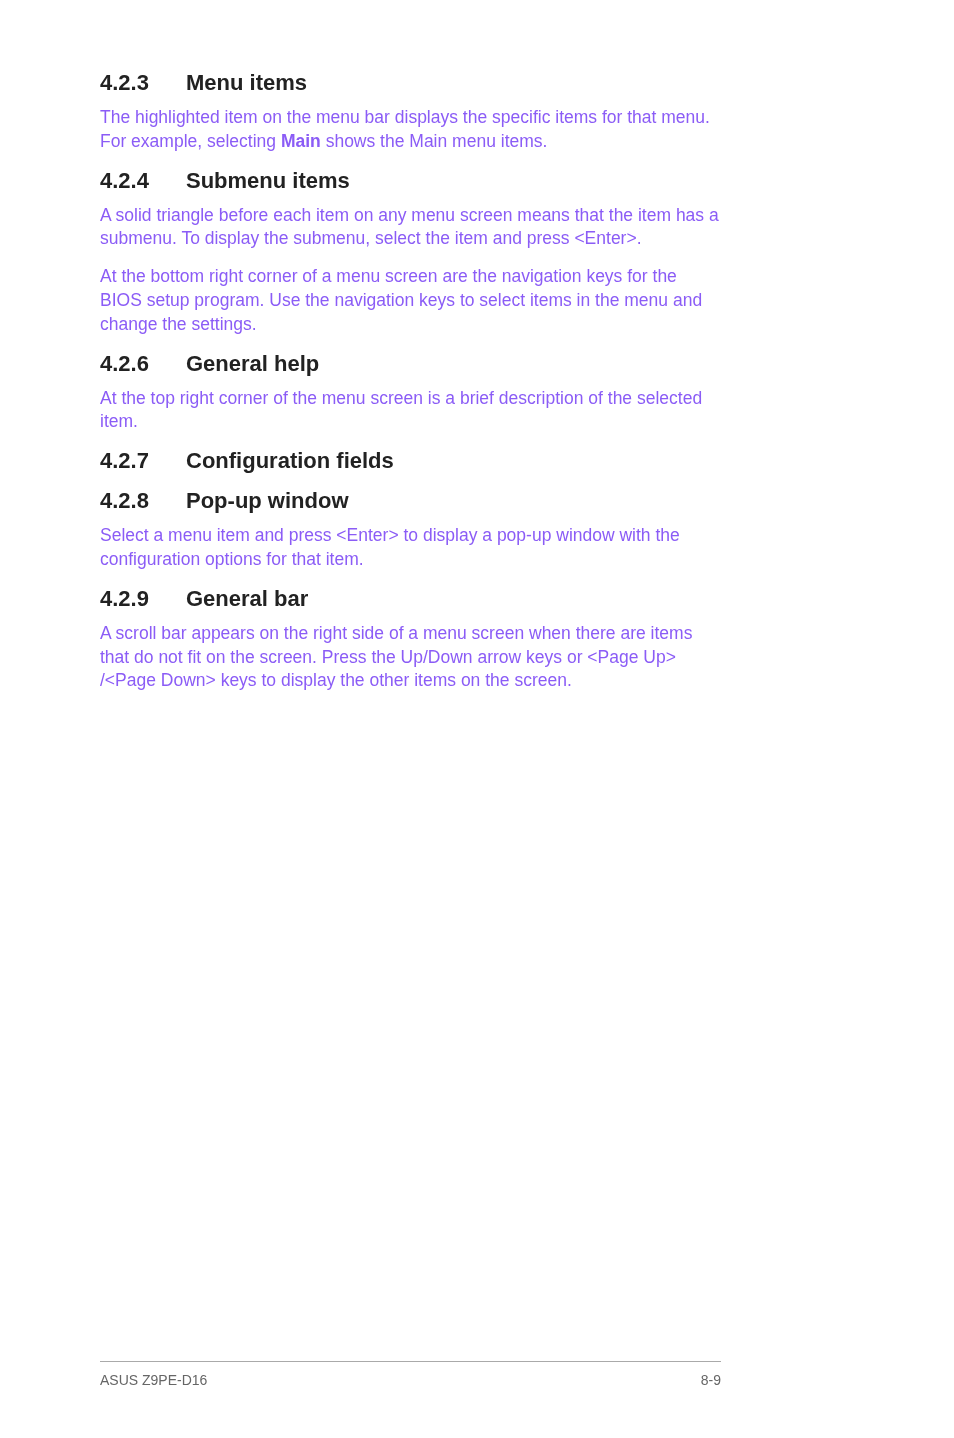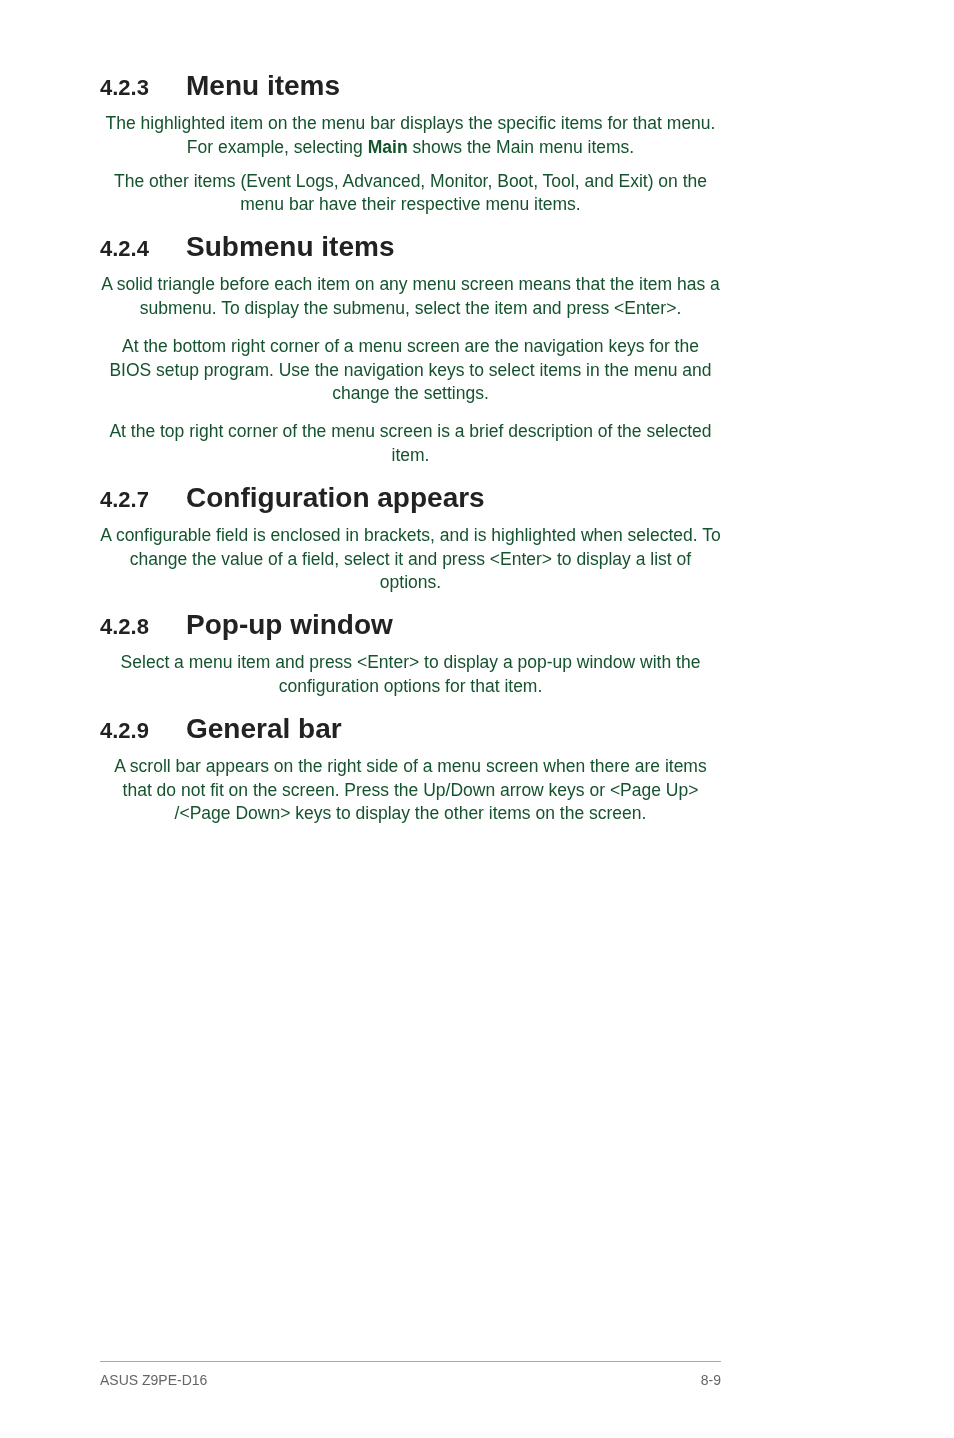--- a/index.html
+++ b/index.html
@@ -29,30 +29,29 @@
     align-items: baseline;
     margin-bottom: 10px;
   }
   .heading-num {
     font-size: 22px;
     font-weight: bold;
     color: #222;
     min-width: 86px;
   }
   .heading-title {
-    font-size: 28px;
+    font-size: 22px;
     font-weight: bold;
     color: #222;
   }
   p.body {
     font-size: 17.5px;
     line-height: 1.36;
-    color: #14532d;
+    color: #8b5cf6;
     margin: 0 0 10px 0;
-    text-align: center;
   }
   .footer {
     border-top: 1px solid #aaa;
     padding-top: 10px;
     display: flex;
     justify-content: space-between;
     font-size: 14px;
     color: #666;
   }
   .bold { font-weight: bold; }
@@ -61,41 +60,43 @@
 <body>
 
 <div class="page">
   <div class="content" id="content">
       <div class="section">
         <div class="heading-row">
           <span class="heading-num">4.2.3</span>
           <span class="heading-title">Menu items</span>
         </div>
         <p class="body"><span>The highlighted item on the menu bar displays the specific items for that menu. For example, selecting </span><span class="bold">Main</span><span> shows the Main menu items.</span></p>
-        <p class="body"><span>The other items (Event Logs, Advanced, Monitor, Boot, Tool, and Exit) on the menu bar have their respective menu items.</span></p>
       </div>
       <div class="section">
         <div class="heading-row">
           <span class="heading-num">4.2.4</span>
           <span class="heading-title">Submenu items</span>
         </div>
         <p class="body"><span>A solid triangle before each item on any menu screen means that the item has a submenu. To display the submenu, select the item and press &lt;Enter&gt;.</span></p>
       </div>
       <div class="section">
         <p class="body"><span>At the bottom right corner of a menu screen are the navigation keys for the BIOS setup program. Use the navigation keys to select items in the menu and change the settings.</span></p>
       </div>
       <div class="section">
+        <div class="heading-row">
+          <span class="heading-num">4.2.6</span>
+          <span class="heading-title">General help</span>
+        </div>
         <p class="body"><span>At the top right corner of the menu screen is a brief description of the selected item.</span></p>
       </div>
       <div class="section">
         <div class="heading-row">
           <span class="heading-num">4.2.7</span>
-          <span class="heading-title">Configuration appears</span>
+          <span class="heading-title">Configuration fields</span>
         </div>
-        <p class="body"><span>A configurable field is enclosed in brackets, and is highlighted when selected. To change the value of a field, select it and press &lt;Enter&gt; to display a list of options.</span></p>
       </div>
       <div class="section">
         <div class="heading-row">
           <span class="heading-num">4.2.8</span>
           <span class="heading-title">Pop-up window</span>
         </div>
         <p class="body"><span>Select a menu item and press &lt;Enter&gt; to display a pop-up window with the configuration options for that item.</span></p>
       </div>
       <div class="section">
         <div class="heading-row">

